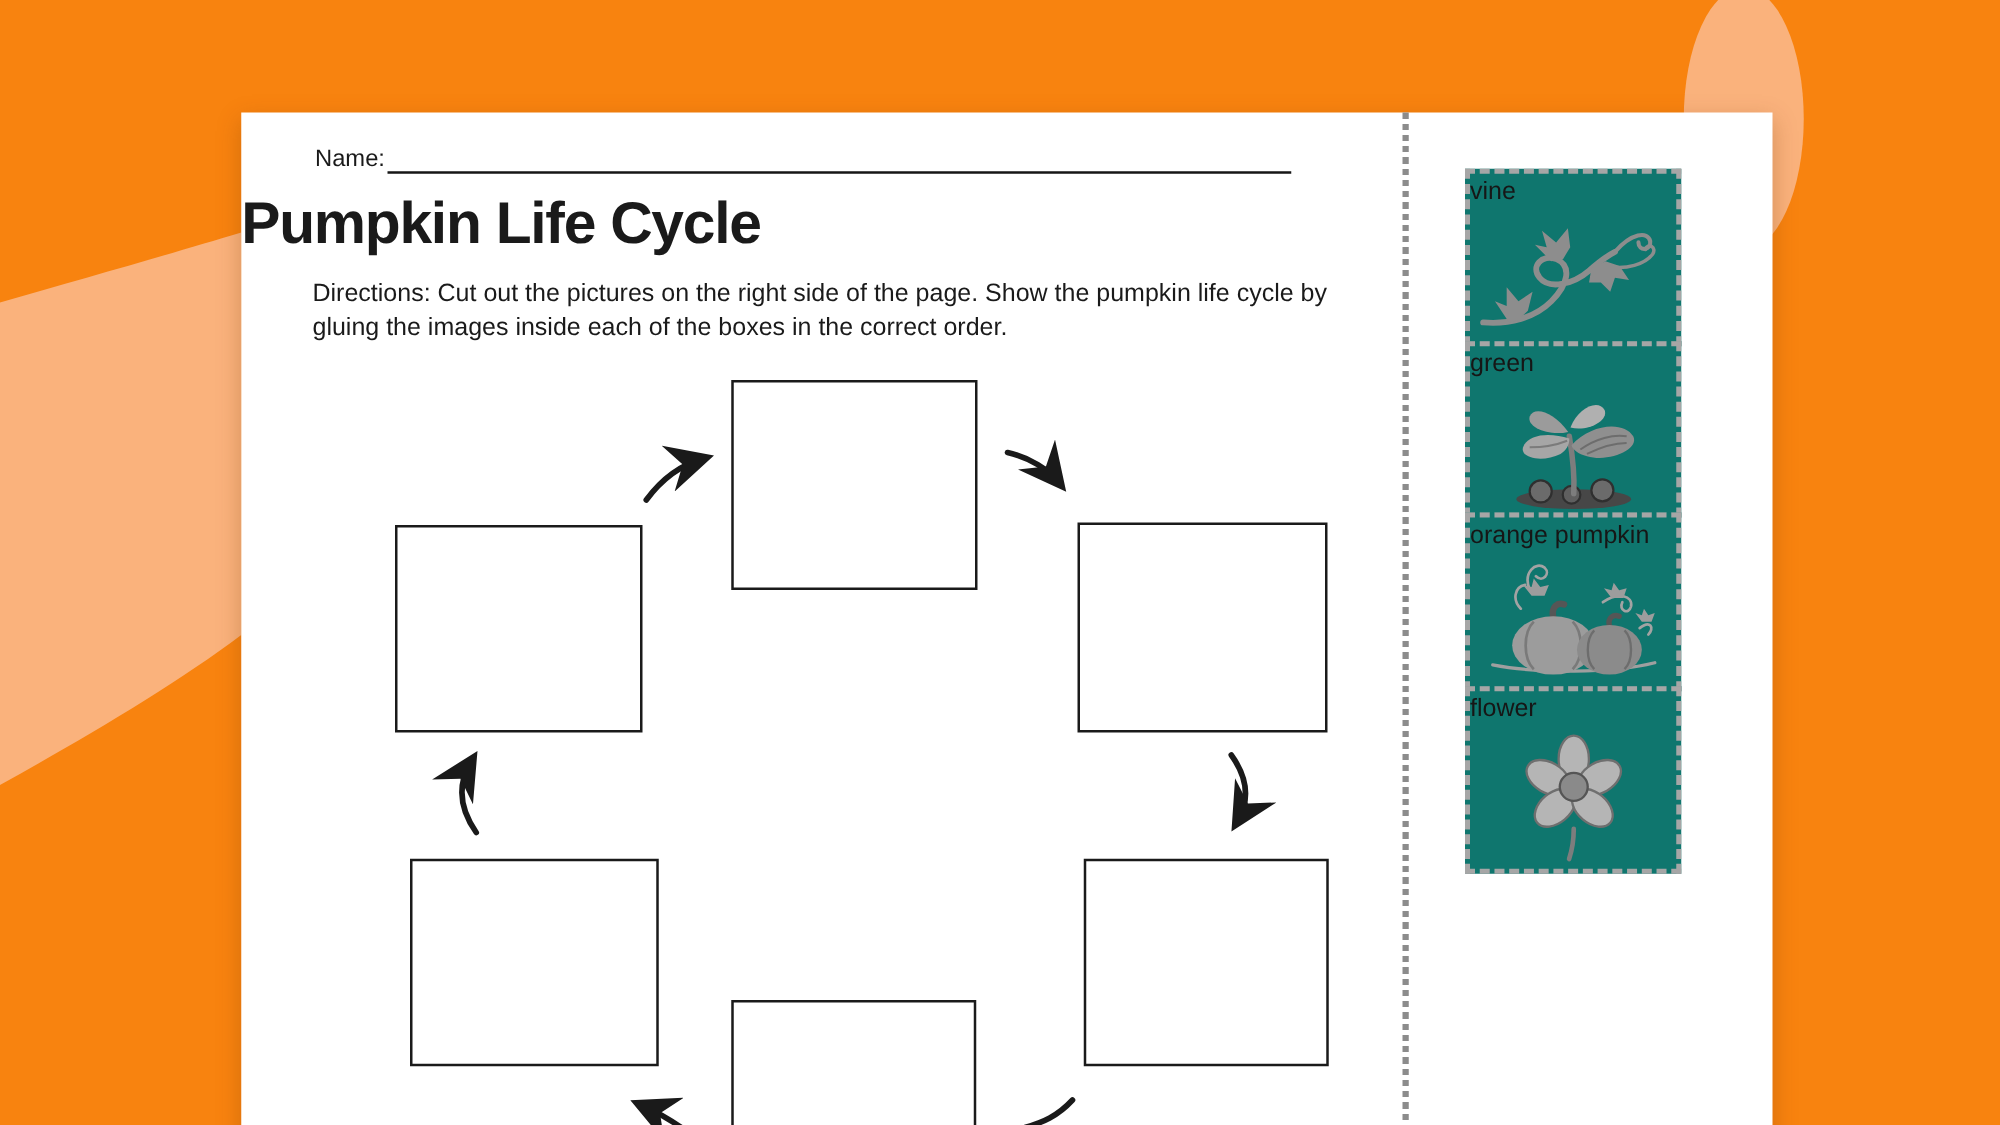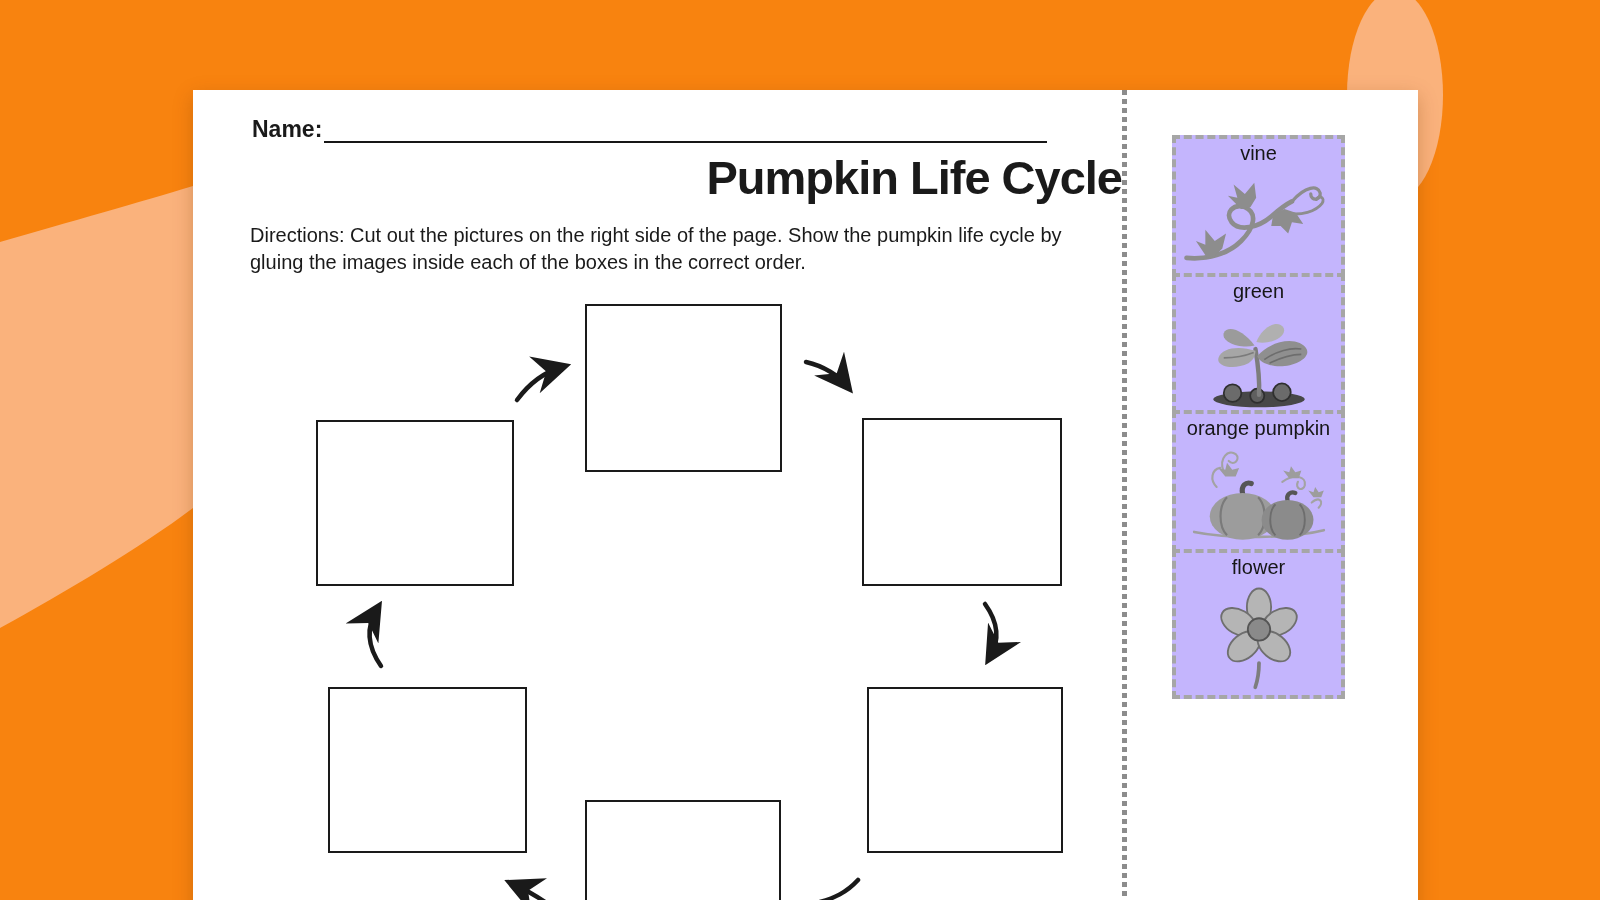--- a/index.html
+++ b/index.html
@@ -9,46 +9,46 @@
     font-family:"Liberation Sans","DejaVu Sans",sans-serif;
     color:#1a1a1a;
   }
   .bg-svg{position:absolute;left:0;top:0;z-index:0;}
   .paper{
     position:absolute;left:193px;top:90px;width:1225px;height:1000px;
     background:#ffffff;z-index:1;
     box-shadow:0 6px 18px rgba(120,55,0,.28);
   }
   .name-row{position:absolute;left:252px;top:118px;z-index:3;display:flex;align-items:flex-end;}
-  .name-label{font-weight:bold;font-size:23px;line-height:1;padding-bottom:2px;}
+  .name-label{font-weight:normal;font-size:19px;line-height:1;padding-bottom:2px;}
   .name-line{width:723px;height:18px;border-bottom:2px solid #161616;margin-left:2px;}
   .ws-title{
     position:absolute;left:193px;top:150px;width:929px;z-index:3;
-    text-align:right;font-size:47px;font-weight:bold;letter-spacing:-1px;
+    text-align:left;font-size:47px;font-weight:bold;letter-spacing:-1px;
   }
   .directions{
     position:absolute;left:250px;top:222px;width:838px;z-index:3;
     font-size:20px;line-height:1.34;
   }
   .cycle-box{position:absolute;background:#fff;border:2.5px solid #1a1a1a;z-index:3;}
   #box1{left:585px;top:304px;width:193px;height:164px;}
   #box2{left:862px;top:418px;width:196px;height:164px;}
   #box3{left:867px;top:687px;width:192px;height:162px;}
   #box4{left:585px;top:800px;width:192px;height:164px;}
   #box5{left:328px;top:687px;width:195px;height:162px;}
   #box6{left:316px;top:420px;width:194px;height:162px;}
   .arrows{position:absolute;left:0;top:0;z-index:4;pointer-events:none;}
   .cut-line{
     position:absolute;left:1122px;top:90px;width:5px;height:810px;z-index:3;
     background:repeating-linear-gradient(to bottom,#8c8c8c 0 5px,transparent 5px 9px);
   }
   .cutout-col{position:absolute;left:1172px;top:135px;width:173px;z-index:3;}
   .cutout-card{
     box-sizing:border-box;width:173px;border:4px dashed #a6a6a6;
-    background:#c4b5fd;text-align:center;overflow:hidden;
+    background:#0f766e;overflow:hidden;
   }
   .cutout-card + .cutout-card{margin-top:-4px;}
   .cutout-label{font-size:20px;color:#161616;padding-top:3px;line-height:1.15;}
   .cutout-art{display:block;margin:2px auto 0 auto;}
   .h142{height:142px}.h141{height:141px}.h144{height:144px}.h143{height:143px}.h150{height:150px}
 </style>
 </head>
 <body>
 
 <svg class="bg-svg" width="1600" height="900" viewBox="0 0 1600 900">

